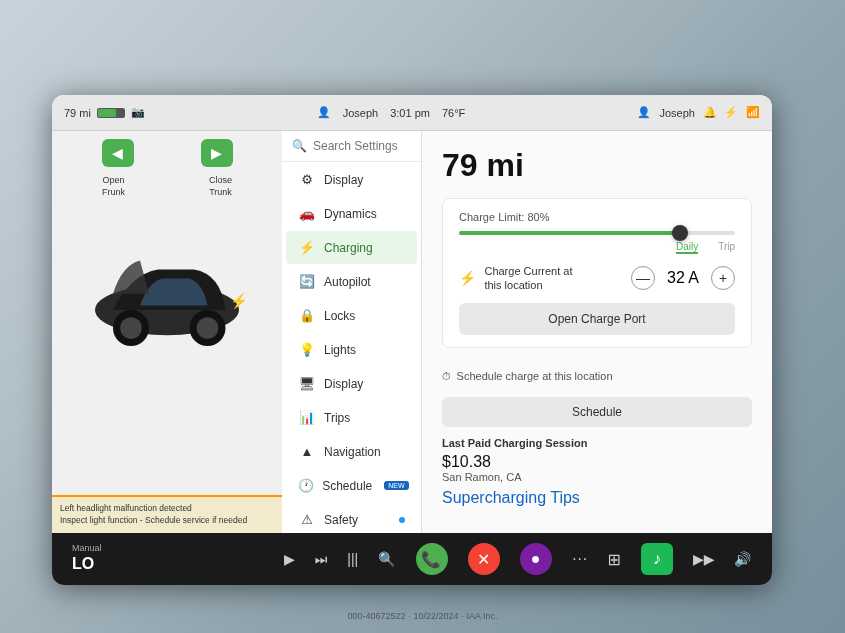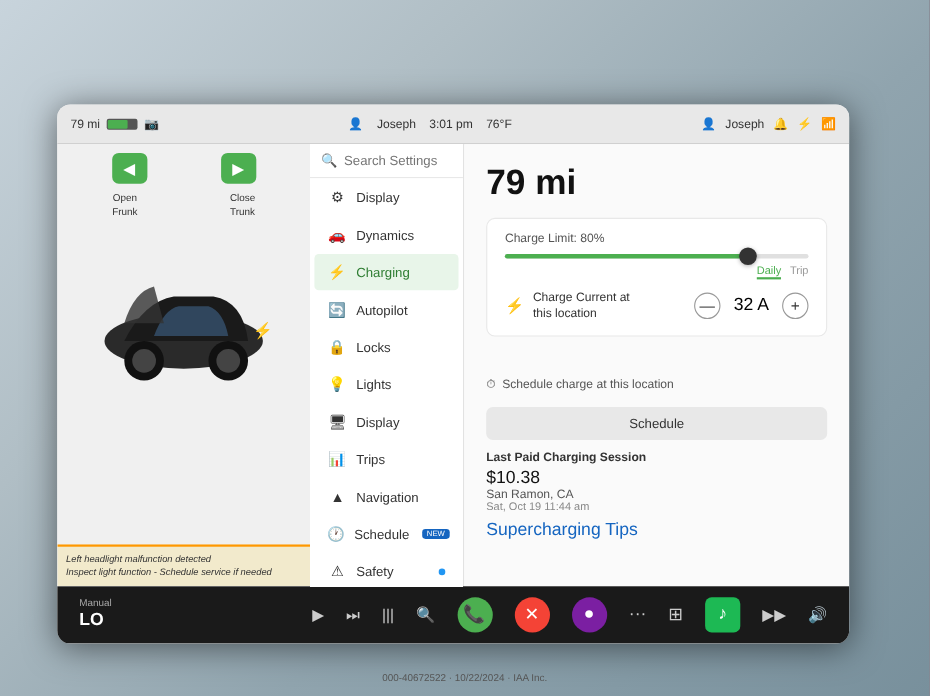--- a/index.html
+++ b/index.html
@@ -155,21 +155,20 @@
       position: absolute;
       bottom: 0;
       left: 0;
       right: 0;
       background: rgba(255,200,0,0.15);
       border-top: 2px solid #ff9800;
       padding: 6px 8px;
       font-size: 8.5px;
       color: #333;
       line-height: 1.4;
-      font-style: italic;
     }
 
     
     .sidebar {
       width: 140px;
       background: #fff;
       border-right: 1px solid #e0e0e0;
       overflow-y: auto;
       flex-shrink: 0;
     }
@@ -239,21 +238,21 @@
       font-size: 32px;
       font-weight: 600;
       color: #111;
       margin-bottom: 14px;
     }
 
     .charge-section {
       background: #fff;
       border-radius: 8px;
       padding: 12px 16px;
-      margin-bottom: 28px;
+      margin-bottom: 12px;
       border: 1px solid #e8e8e8;
     }
 
     .charge-limit-label {
       font-size: 11px;
       color: #555;
       margin-bottom: 8px;
     }
 
     .slider-container {
@@ -291,21 +290,21 @@
       display: flex;
       justify-content: space-between;
       font-size: 9px;
       color: #999;
       margin-top: 4px;
     }
 
     .daily-trip-row {
       display: flex;
       justify-content: flex-end;
-      gap: 8px;
+      gap: 20px;
       font-size: 10px;
       color: #999;
       margin-top: 4px;
     }
 
     .daily-trip-row span.active { color: #4caf50; border-bottom: 2px solid #4caf50; }
 
     .charge-current-row {
       display: flex;
       align-items: center;
@@ -616,34 +615,34 @@
               <div class="control-btn">
                 <span>—</span>
               </div>
               <span class="current-value">32 A</span>
               <div class="control-btn">
                 <span>+</span>
               </div>
             </div>
           </div>
 
+          <button class="charge-port-btn">Open Charge Port</button>
         </div>
 
         <div class="schedule-row">
           <span>⏱</span>
           <span>Schedule charge at this location</span>
         </div>
 
         <button class="schedule-btn">Schedule</button>
 
         <div class="last-session">
           <div class="last-session-title">Last Paid Charging Session</div>
           <div class="last-session-amount">$10.38</div>
           <div class="last-session-location">San Ramon, CA</div>
-          <div class="last-session-date">Sat, Oct 19 11:44 am</div>
           <a class="tips-link">Supercharging Tips</a>
         </div>
 
       </div>
     </div>
 
     <div class="taskbar">
       <div class="taskbar-left">
         <div>Manual</div>
         <div style="font-size:16px;font-weight:700;color:#fff;">LO</div>

